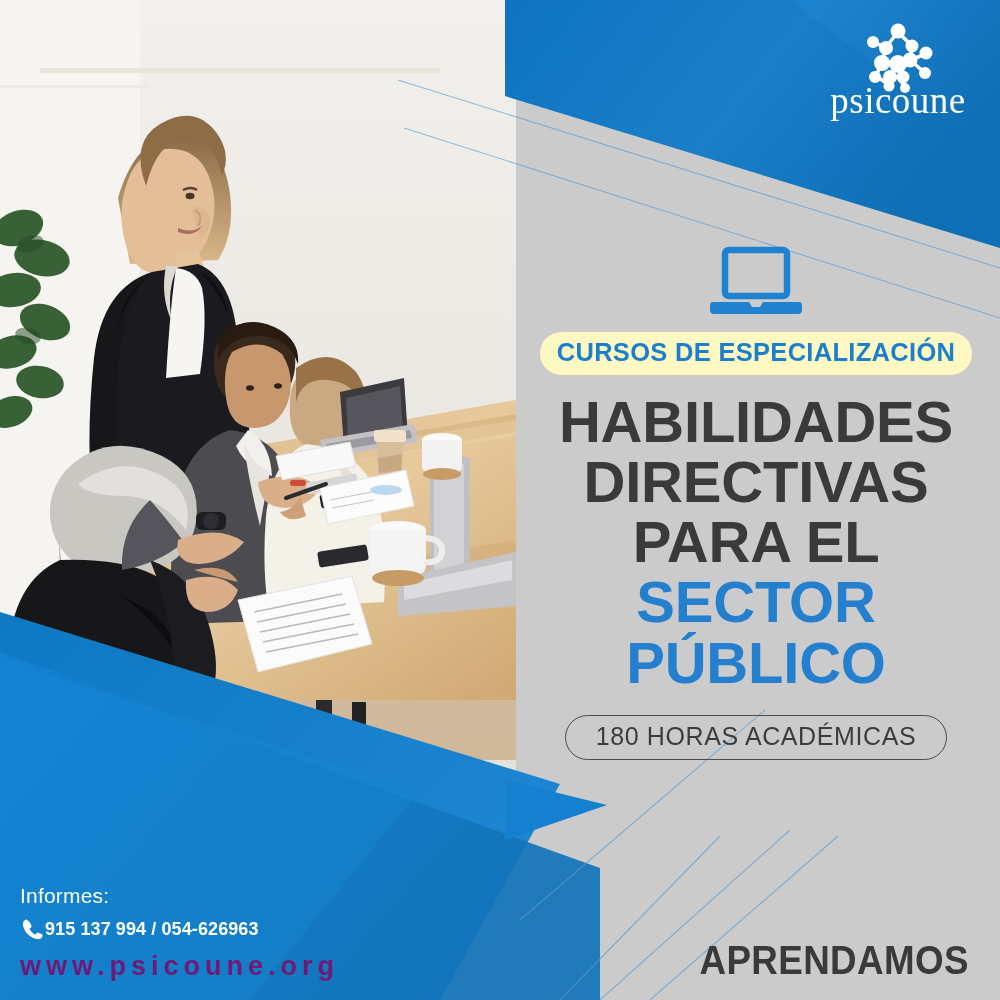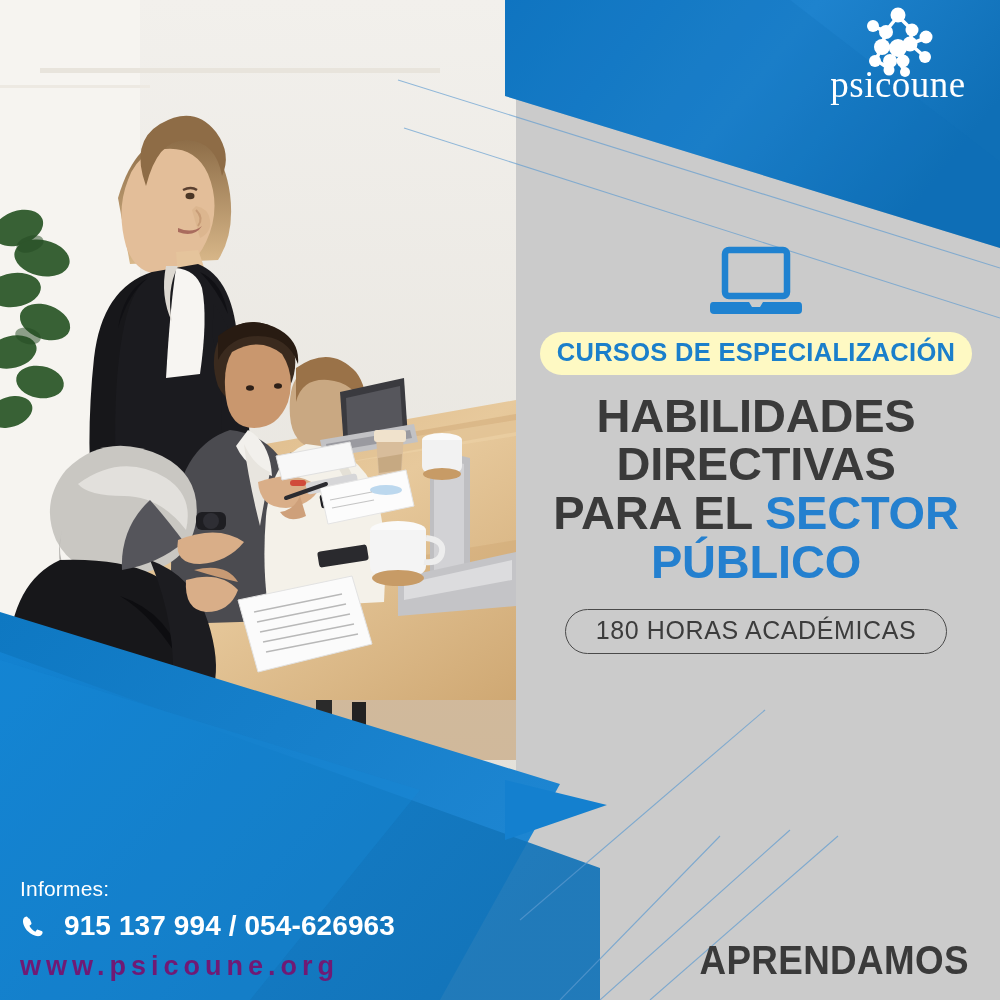--- a/index.html
+++ b/index.html
@@ -9,55 +9,55 @@
   .poster { position:relative; width:1000px; height:1000px; overflow:hidden; background:#CBCBCB; }
 
   
   .photo { position:absolute; left:0; top:0; width:516px; height:780px; overflow:hidden; background:#EDEAE4; }
   .photo svg { display:block; width:516px; height:780px; }
 
   
   .decor { position:absolute; inset:0; width:1000px; height:1000px; pointer-events:none; }
 
   
-  .logo { position:absolute; right:22px; top:4px; width:160px; text-align:center; }
+  .logo { position:absolute; right:22px; top:20px; width:160px; text-align:center; }
   .logo-mark { display:block; margin:0 auto; }
   .logo-word { display:block; color:#FFFFFF; font-family:"Liberation Serif", serif;
                font-size:37px; font-weight:400; letter-spacing:0.5px; line-height:1;
                margin-top:-16px; }
 
   
   .content { position:absolute; left:530px; top:246px; width:452px; text-align:center; }
 
   .laptop-icon { display:block; margin:0 auto 14px; }
 
   .pill-white { display:inline-block; background:#fef9c3; color:#1B7FCB;
                 font-size:25.5px; font-weight:bold; letter-spacing:0.3px;
                 padding:8px 17px 9px; border-radius:30px; white-space:nowrap;
                 line-height:1; }
 
   .pill-blue { display:inline-block; background:#2480CF; color:#FFFFFF;
                font-size:25px; font-weight:bold; letter-spacing:0.3px;
                padding:8px 26px 9px; border-radius:30px; white-space:nowrap;
                line-height:1; margin-top:11px; }
 
-  .headline { margin-top:17px; color:#3A3A3A; font-size:47px; font-weight:bold;
+  .headline { margin-top:17px; color:#3A3A3A; font-size:58px; font-weight:bold;
               line-height:1.04; letter-spacing:-0.2px; }
   .headline .hl { color:#2480CF; }
 
   .pill-outline { display:inline-block; margin-top:22px; color:#3C3C3C;
                   font-size:25px; font-weight:400; letter-spacing:0.6px;
                   padding:8px 30px 10px; border:1.6px solid #4A4A4A;
                   border-radius:30px; white-space:nowrap; line-height:1; }
 
   
   .footer-info { position:absolute; left:20px; bottom:18px; width:420px; color:#FFFFFF; }
   .info-label { font-size:21px; font-weight:400; letter-spacing:0.2px; }
-  .info-phone { display:flex; align-items:center; gap:19px; margin-top:9px;
-                font-size:28px; font-weight:bold; letter-spacing:0.1px; }
+  .info-phone { display:flex; align-items:center; gap:0; margin-top:9px;
+                font-size:18px; font-weight:bold; letter-spacing:0.1px; }
   .info-web { margin-top:9px; font-size:27px; font-weight:700;
               letter-spacing:5px; color:#701a75; }
 
   .tagline { position:absolute; right:31px; bottom:20px; text-align:right; }
   .tag-top { color:#3A3A3A; font-size:40px; font-weight:bold; letter-spacing:0.4px;
              line-height:1; transform:scaleX(0.92); transform-origin:right center; }
   .tag-bottom { color:#2480CF; font-family:"Liberation Serif", serif;
                 font-style:italic; font-size:40px; font-weight:bold;
                 line-height:1; margin-top:-3px; letter-spacing:0.5px; }
 </style>

